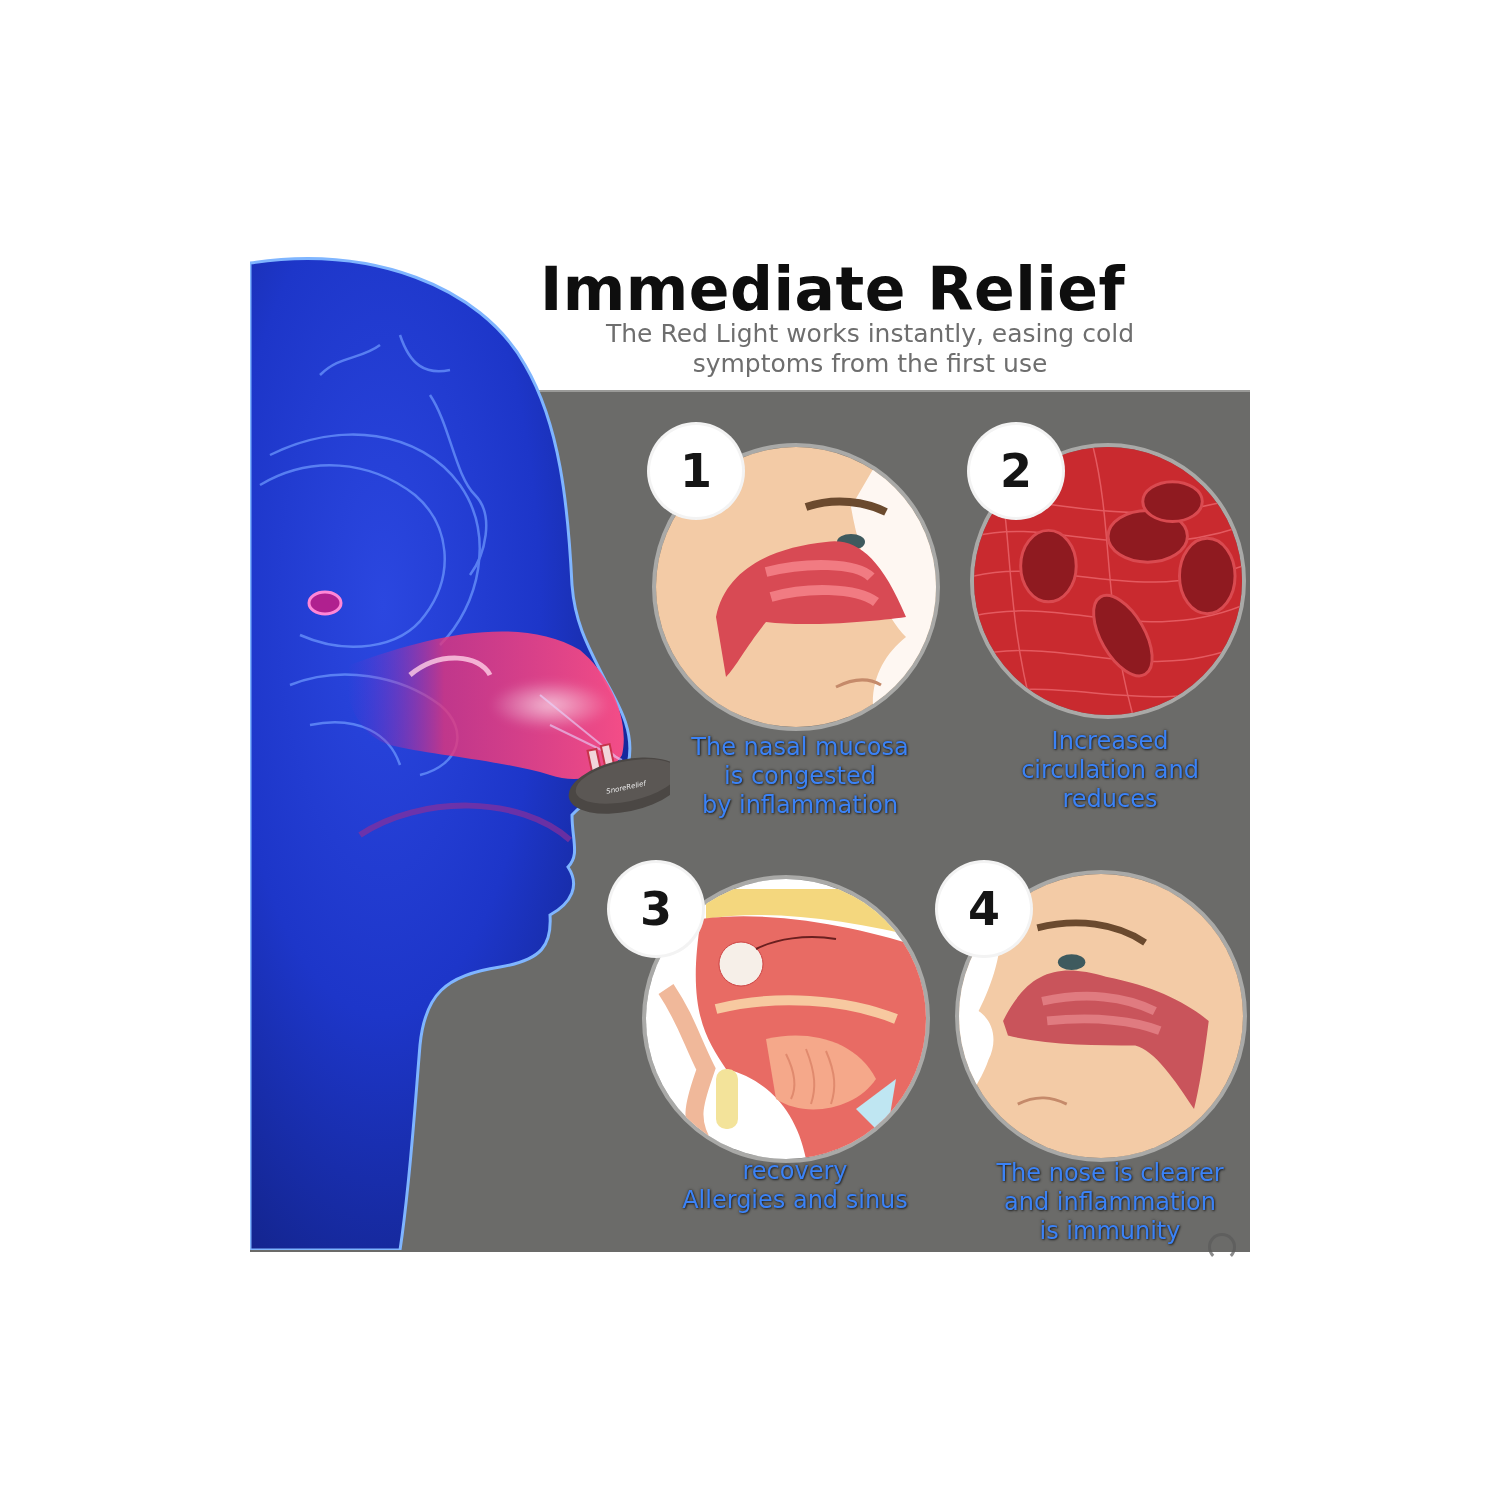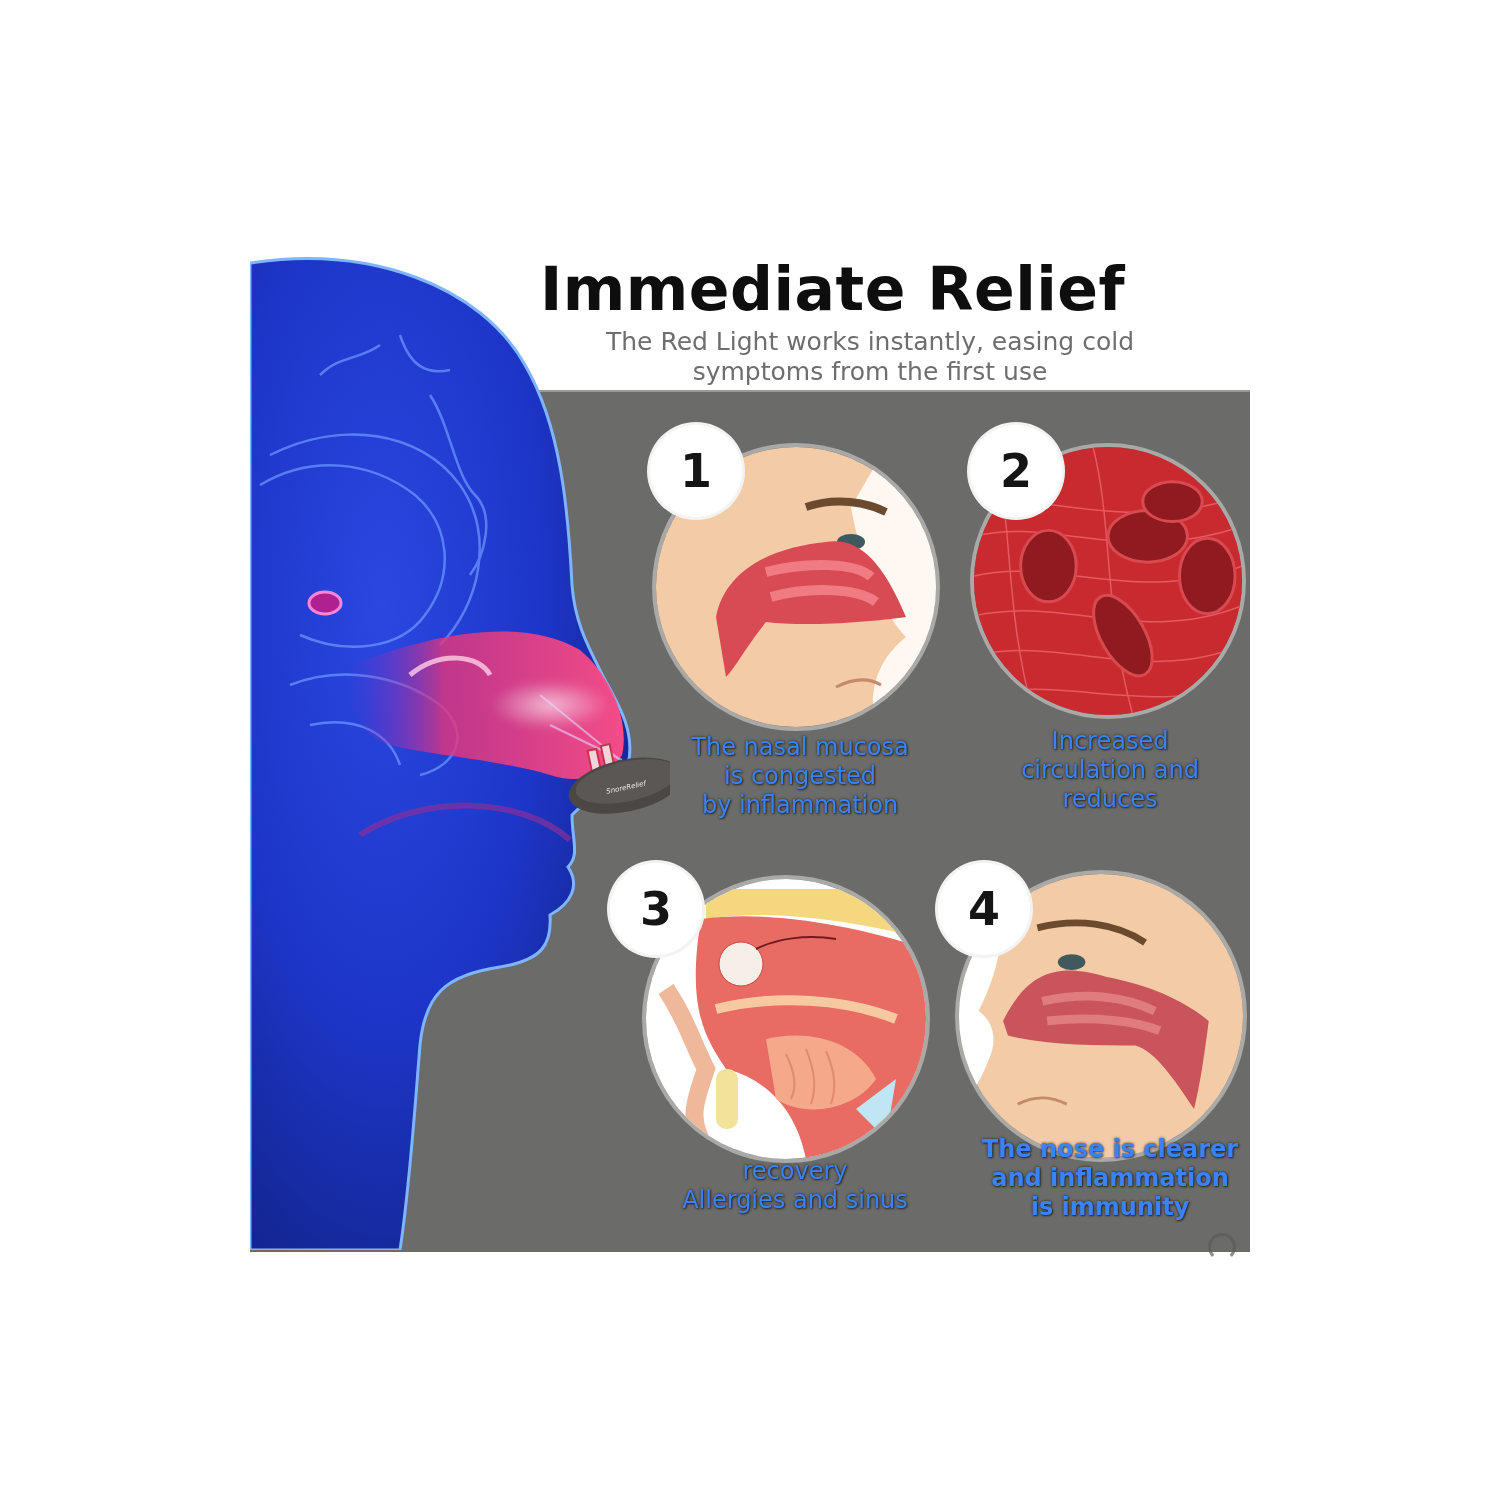--- a/index.html
+++ b/index.html
@@ -5,21 +5,21 @@
   html, body { margin:0; padding:0; background:#ffffff; }
   body { width:1500px; height:1500px; position:relative; overflow:hidden; font-family:"DejaVu Sans", "Liberation Sans", sans-serif; }
 
   .canvas { position:absolute; left:250px; top:255px; width:1000px; height:995px; }
 
   
   .panel { position:absolute; left:0; top:135px; width:1000px; height:860px; background:#6b6b69; border-top:2px solid #9a9a98; }
 
   
   .title { position:absolute; left:290px; top:2px; width:660px; text-align:left; font-family:"DejaVu Sans", sans-serif; font-weight:bold; font-size:60px; letter-spacing:0.5px; color:#0e0e0e; line-height:64px; }
-  .subtitle { position:absolute; left:300px; top:64px; width:640px; text-align:center; font-family:"DejaVu Sans", sans-serif; font-size:25px; line-height:30px; color:#6e6e6e;margin-top:8px; }
+  .subtitle { position:absolute; left:300px; top:64px; width:640px; text-align:center; font-family:"DejaVu Sans", sans-serif; font-size:25px; line-height:30px; color:#6e6e6e; }
 
   
   .head { position:absolute; left:0; top:0; width:420px; height:995px; }
 
   
   .step { position:absolute; }
   .circle { position:absolute; border-radius:50%; overflow:hidden; border:4px solid #a9a9a7; box-sizing:border-box; }
   .badge { position:absolute; width:92px; height:92px; border-radius:50%; background:#ffffff; box-shadow:0 0 0 3px #f3f3f3; display:flex; align-items:center; justify-content:center; font-family:"DejaVu Sans", sans-serif; font-weight:bold; font-size:46px; color:#151515; }
   .caption { position:absolute; text-align:center; color:#3b82f6; font-family:"DejaVu Sans", sans-serif; font-size:24px; line-height:29px; text-shadow:0 0 3px rgba(0,0,0,0.6), 1px 1px 2px rgba(0,0,0,0.5); }
 
@@ -30,21 +30,21 @@
   .s2 .circle { left:720px; top:188px; width:276px; height:276px; }
   .s2 .badge { left:720px; top:170px; }
   .s2 .caption { left:710px; top:472px; width:300px; }
 
   .s3 .circle { left:392px; top:620px; width:288px; height:288px; }
   .s3 .badge { left:360px; top:608px; }
   .s3 .caption { left:380px; top:902px; width:330px; }
 
   .s4 .circle { left:705px; top:615px; width:292px; height:292px; }
   .s4 .badge { left:688px; top:608px; }
-  .s4 .caption { left:705px; top:880px; width:310px;font-weight:bold; }
+  .s4 .caption { left:705px; top:904px; width:310px; }
 
   .loupe { position:absolute; left:958px; top:978px; width:22px; height:22px; border-radius:50%; border:3px solid #5a5a5a; border-bottom-color:transparent; opacity:0.7; }
 </style>
 </head>
 <body>
 
 <div class="canvas">
 
   <div class="panel"></div>
 

